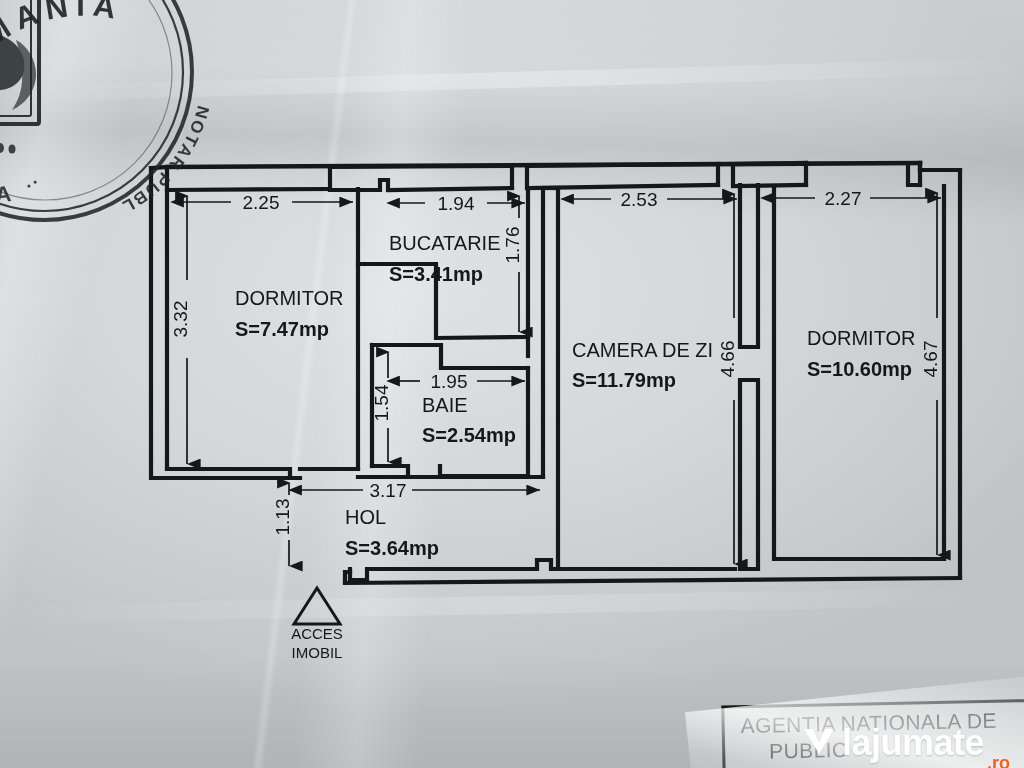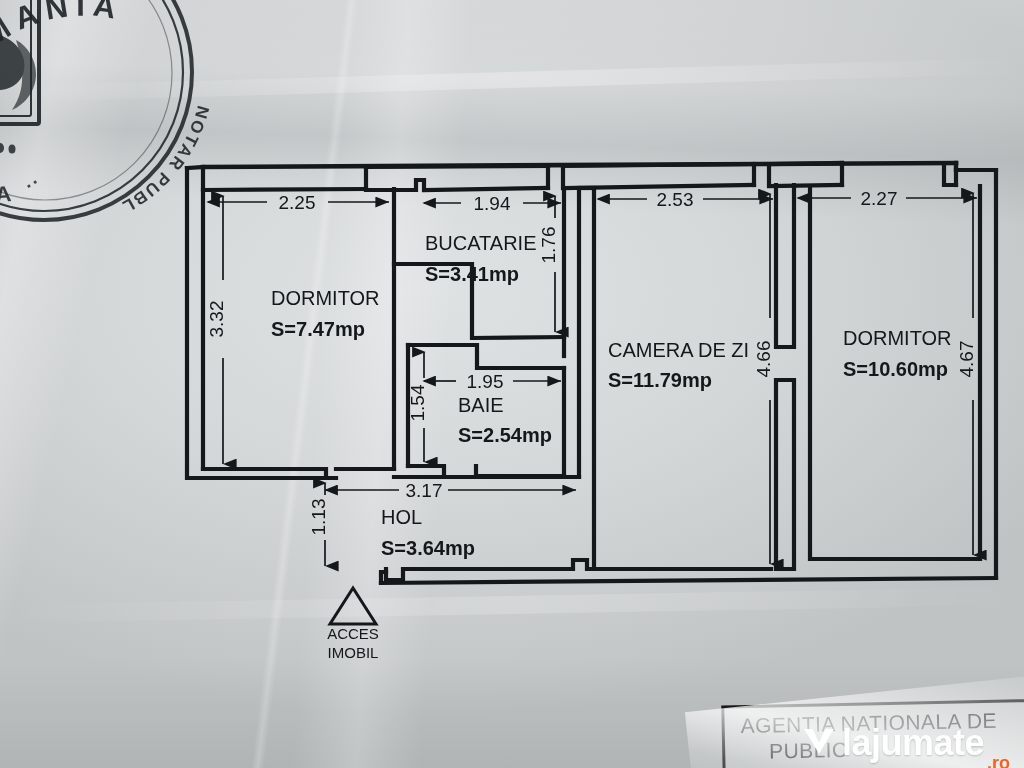--- a/index.html
+++ b/index.html
@@ -21,21 +21,21 @@
       linear-gradient(103deg, rgba(255,255,255,0) 0%, rgba(255,255,255,.30) 6%, rgba(255,255,255,0) 13%),
       linear-gradient(94deg, rgba(255,255,255,0) 32%, rgba(255,255,255,.22) 38%, rgba(255,255,255,0) 44%),
       linear-gradient(2deg, rgba(160,166,168,0) 72%, rgba(150,156,158,.30) 80%, rgba(255,255,255,0) 88%),
       linear-gradient(180deg, rgba(255,255,255,.18) 0%, rgba(255,255,255,0) 18%),
       linear-gradient(0deg, rgba(120,126,128,.22) 0%, rgba(120,126,128,0) 14%);
     pointer-events:none;
   }
   
   .crease{position:absolute;background:linear-gradient(90deg,rgba(255,255,255,.0),rgba(255,255,255,.55),rgba(255,255,255,.0));pointer-events:none;}
 
-  #plan{position:absolute;inset:0;padding-left:36px;}
+  #plan{position:absolute;inset:0;}
   svg{display:block;}
 
   
   #stamp{
     position:absolute;left:-96px;top:-88px;width:330px;height:370px;
     pointer-events:none;
   }
   
   #titleblock{
     position:absolute;left:722px;top:702px;width:330px;height:70px;

